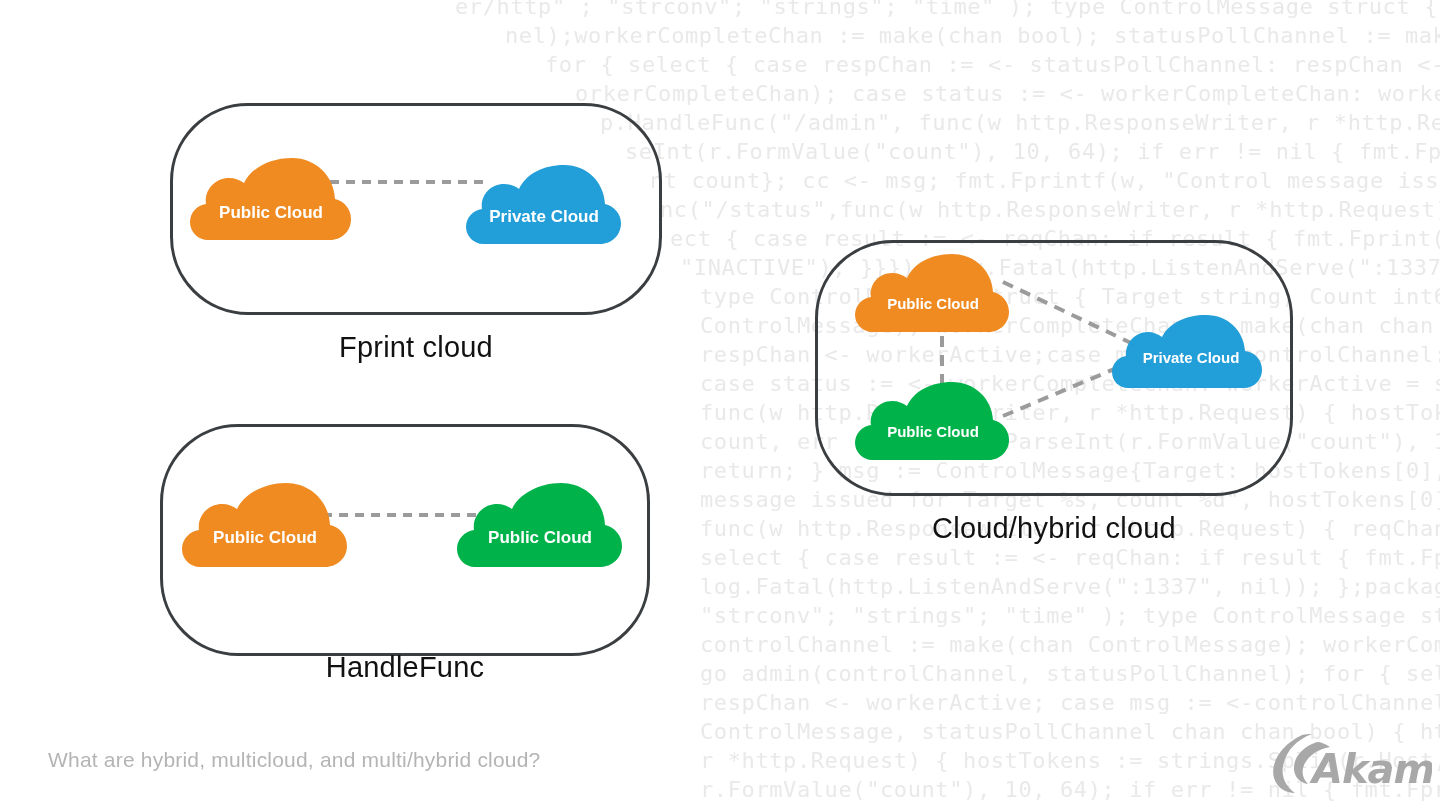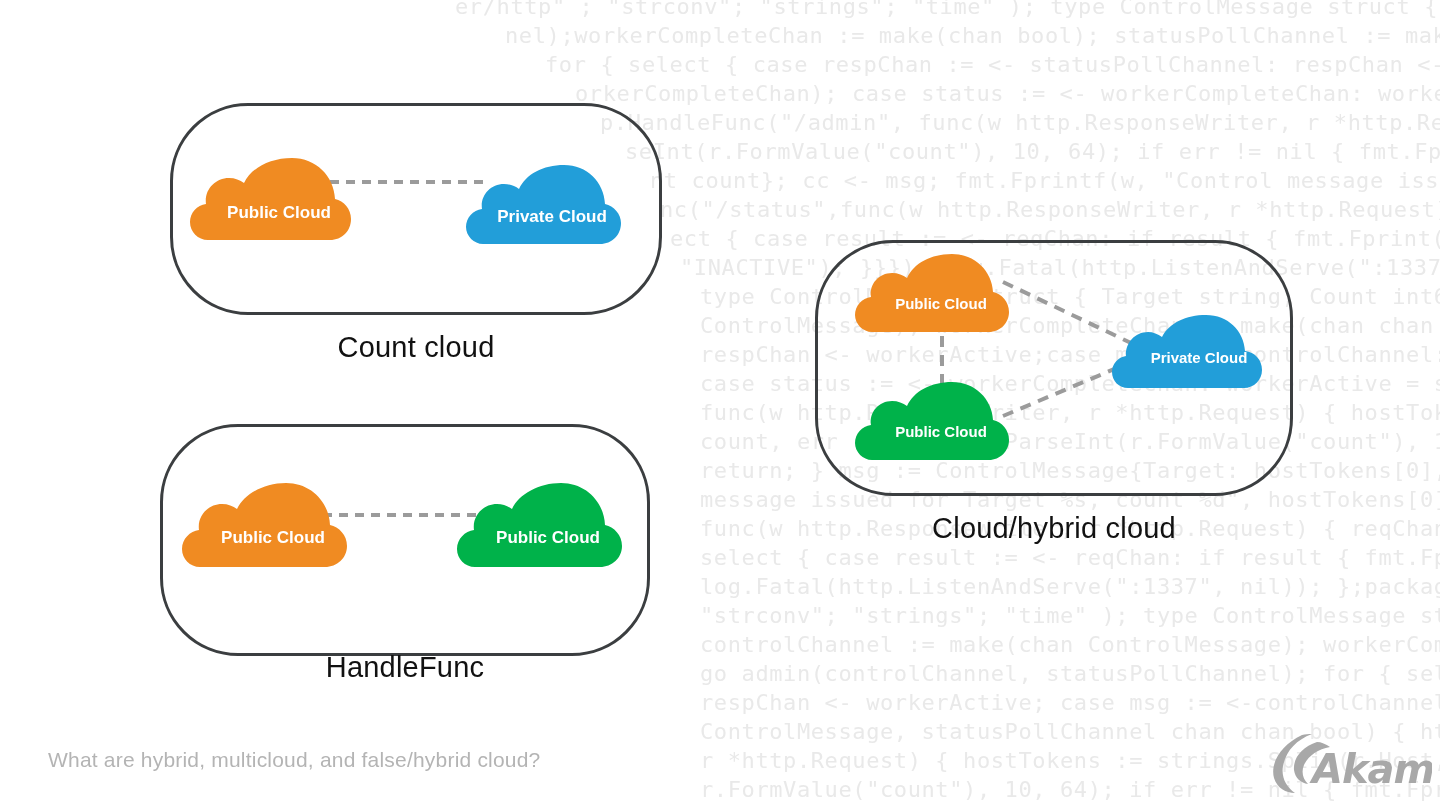--- a/index.html
+++ b/index.html
@@ -59,21 +59,21 @@
   }
 
   
   .cloud {
     position: absolute;
     z-index: 4;
   }
   .cloud svg { display: block; }
   .cloud-label {
     position: absolute;
-    left: 8px;
+    left: 0;
     width: 100%;
     text-align: center;
     color: #ffffff;
     font-weight: bold;
     white-space: nowrap;
     pointer-events: none;
   }
 
   
   .connector {
@@ -176,21 +176,21 @@
         C 10,81 2,73 2,64
         C 2,55 9,47 18,46
         C 16,33 26,21 40,21
         C 46,21 51,23 55,26
         C 62,11 79,2 100,2
         Z"></path>
     </svg>
     <div class="cloud-label" style="top:44px; font-size:17px;">Private Cloud</div>
   </div>
 
-  <div class="panel-caption" style="left:170px; top:331px; width:492px;">Count cloud</div>
+  <div class="panel-caption" style="left:170px; top:331px; width:492px;">Fprint cloud</div>
 
   <div class="panel" style="left:160px; top:424px; width:490px; height:232px;"></div>
 
   <div class="cloud" style="left:180px; top:481px; width:170px; height:100px;">
     <svg width="170" height="100" viewBox="0 0 170 100" xmlns="http://www.w3.org/2000/svg">
       <path fill="#F08B22" d="
         M 106,2
         C 131,2 149,21 150,44
         C 159,46 167,54 167,65
         C 167,77 157,86 145,86
@@ -290,21 +290,21 @@
         C 15,30 25,19 38,19
         C 43,19 48,21 52,24
         C 59,10 76,2 96,2
         Z"></path>
     </svg>
     <div class="cloud-label" style="top:36px; font-size:15px;">Private Cloud</div>
   </div>
 
   <div class="panel-caption" style="left:815px; top:512px; width:478px;">Cloud/hybrid cloud</div>
 
-  <div id="footer-caption">What are hybrid, multicloud, and false/hybrid cloud?</div>
+  <div id="footer-caption">What are hybrid, multicloud, and multi/hybrid cloud?</div>
 
   <div id="akamai-logo">
     <svg width="164" height="64" viewBox="0 0 164 64" xmlns="http://www.w3.org/2000/svg">
 
       <path fill="#A8A8A8" d="
         M 34,4
         C 13,14 2,32 6,47
         C 9,57 18,62 27,62
         C 18,56 13,46 15,35
         C 18,20 28,9 44,3

